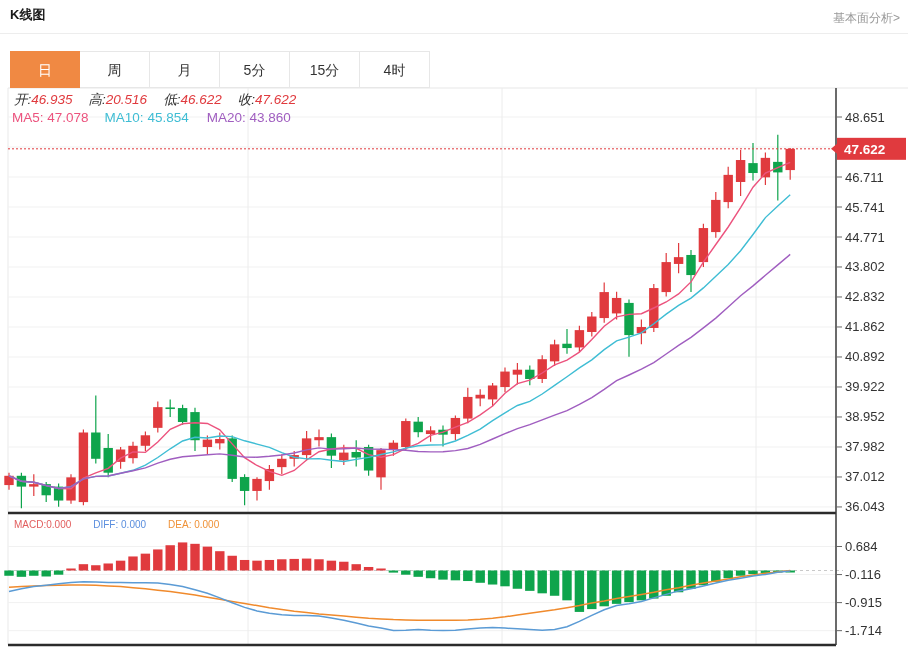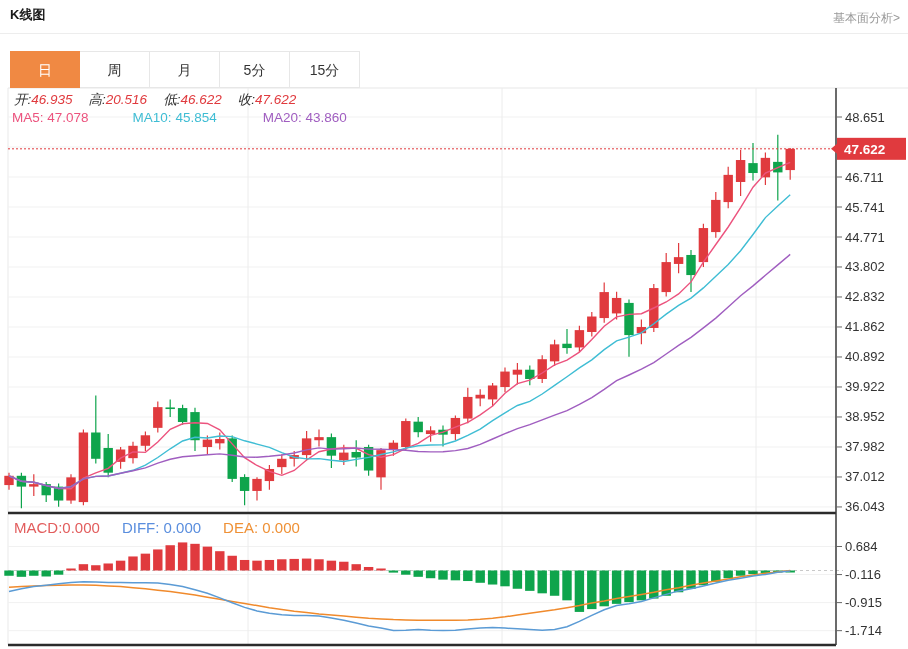--- a/index.html
+++ b/index.html
@@ -9,39 +9,40 @@
   .fundamental-link { position:absolute; right:8px; top:10px; font-size:12px; color:#999; cursor:pointer; z-index:3; }
   .title-rule { position:absolute; left:0; top:33px; width:908px; height:1px; background:#ededed; z-index:1; }
   .tabs { position:absolute; left:10px; top:51px; display:flex; z-index:3; background:#fff; }
   .tab { width:70px; height:37px; line-height:36px; text-align:center; font-size:14px; color:#333;
     background:#fff; border:1px solid #e7e7e7; border-left:none; cursor:pointer; }
   .tab:first-child { border-left:1px solid #e7e7e7; }
   .tab.active { background:#f08943; border-color:#f08943; color:#fff; }
   .ohlc-row { position:absolute; left:14px; top:91px; display:flex; gap:16px; font-size:13.5px; z-index:2; white-space:nowrap;font-style:italic; }
   .ohlc-row .lbl { color:#333; }
   .ohlc-row .val { color:#e03a3e; }
-  .ma-row { position:absolute; left:12px; top:110px; display:flex; gap:32px; font-size:13.5px; z-index:2; white-space:nowrap; }
+  .ma-row { position:absolute; left:12px; top:110px; display:flex; gap:4px; font-size:13.5px; z-index:2; white-space:nowrap; }
   .ma5 { color:#ec537e; } .ma10 { color:#3fbdd4;padding-left:12px; } .ma20 { color:#a05ec0;padding-left:14px; }
-  .macd-row { position:absolute; left:14px; top:519px; display:flex; gap:22px; font-size:15px; z-index:2; white-space:nowrap;align-items:flex-end; }
+  .macd-row { position:absolute; left:14px; top:519px; display:flex; gap:22px; font-size:10px; z-index:2; white-space:nowrap;align-items:flex-end; }
   .macd-c { color:#e25d5d; } .diff-c { color:#5a8ede; } .dea-c { color:#ef9136; }
   #chart-svg { position:absolute; left:0; top:0; z-index:1; }
 </style>
 </head>
 <body>
 
 <div class="page-title">K线图</div>
 <div class="fundamental-link">基本面分析&gt;</div>
 <div class="title-rule"></div>
 
 <div class="tabs" id="tabs">
     <div class="tab active">日</div>
     <div class="tab">周</div>
     <div class="tab">月</div>
     <div class="tab">5分</div>
     <div class="tab">15分</div>
+    <div class="tab">4时</div>
   </div>
 
 <div class="ohlc-row">
   <span><span class="lbl">开:</span><span class="val">46.935</span></span>
   <span><span class="lbl">高:</span><span class="val">20.516</span></span>
   <span><span class="lbl">低:</span><span class="val">46.622</span></span>
   <span><span class="lbl">收:</span><span class="val">47.622</span></span>
 </div>
 
 <div class="ma-row">

